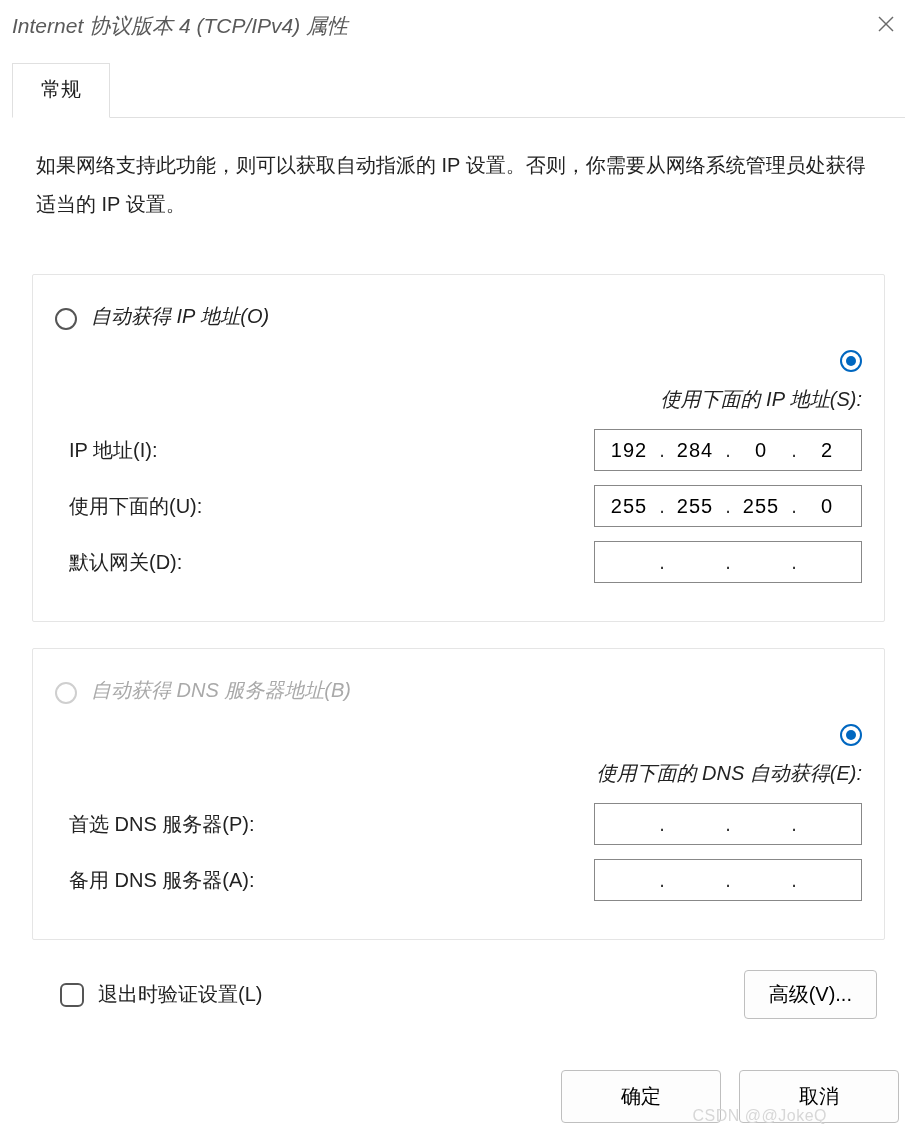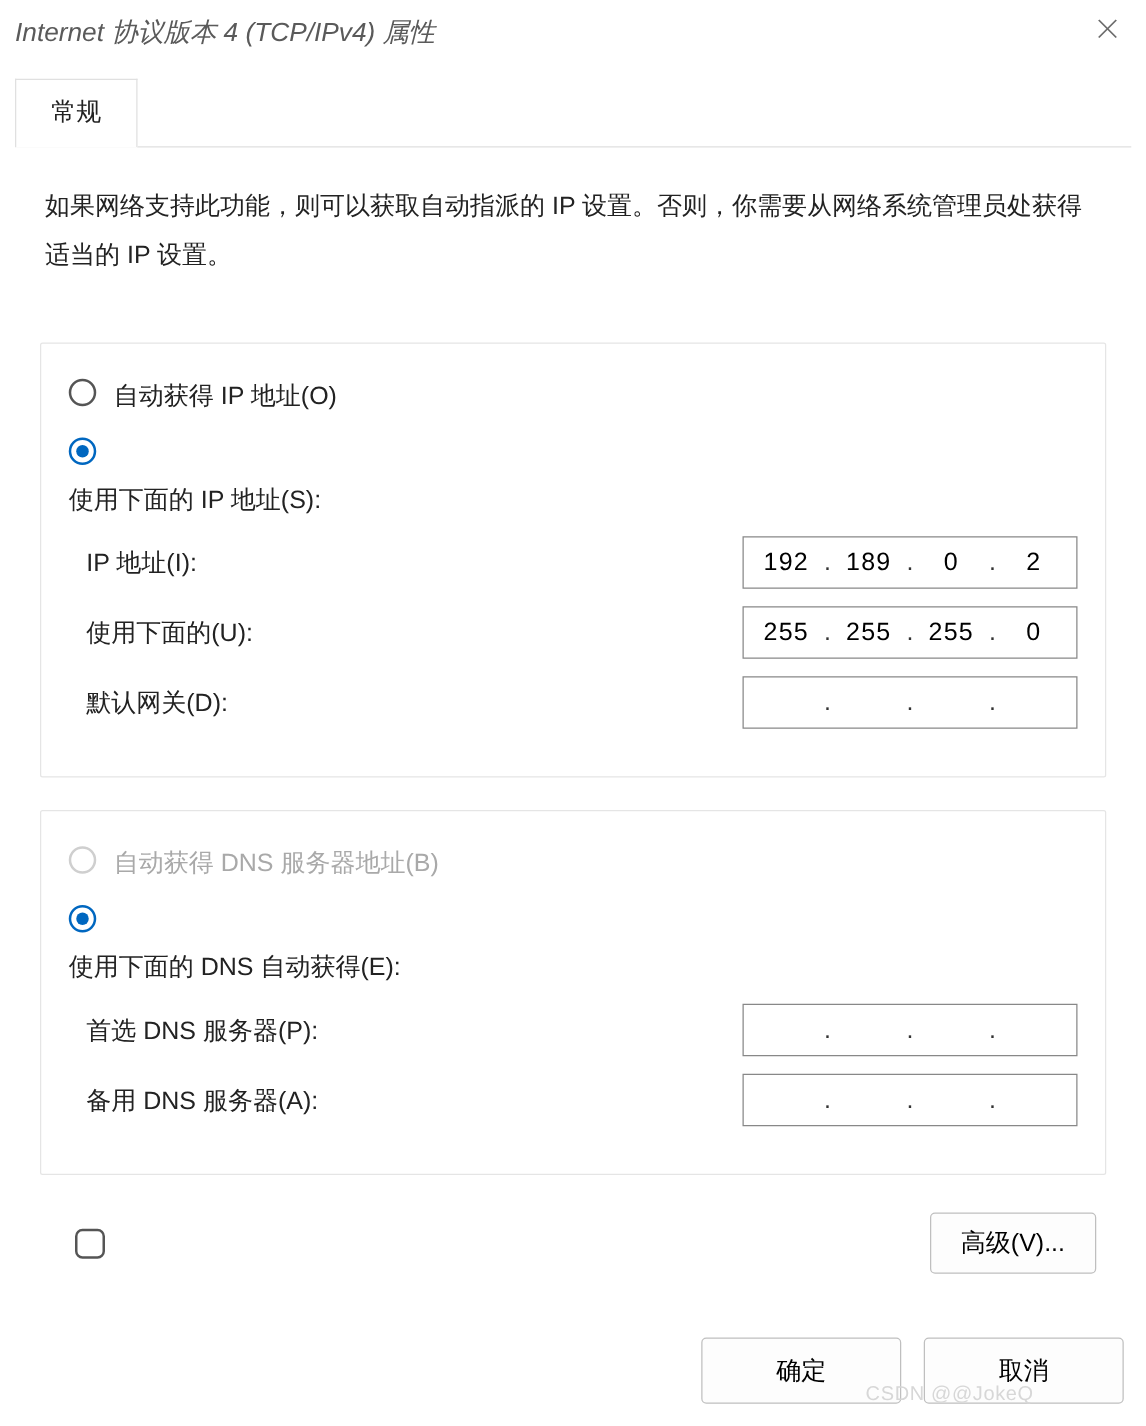--- a/index.html
+++ b/index.html
@@ -65,24 +65,25 @@
     }
     .group {
       border: 1px solid #e5e5e5;
       border-radius: 2px;
       padding: 20px 22px 24px 22px;
       margin-top: 50px;
     }
     .group + .group { margin-top: 26px; }
     .radio-row {
       display: flex;
-      align-items: flex-start;
+      align-items: flex-end;
       gap: 14px;
       margin: 8px 0 14px 0;
       cursor: pointer;
+      font-style: italic;
     }
     .radio-row + .radio-row { margin-top: 20px; flex-direction: column; }
     .radio-outer {
       width: 22px; height: 22px;
       border-radius: 50%;
       border: 2px solid #555;
       display: flex; align-items: center; justify-content: center;
       flex: 0 0 auto;
     }
     .radio-outer.disabled { border-color: #cfcfcf; }
@@ -200,21 +201,21 @@
           </span>
         <span class="radio-label">使用下面的 IP 地址(S):</span>
       </div>
 
       <div class="fields">
         <div class="field-row">
           <span class="field-label">IP 地址(I):</span>
           <div class="ip-box">
             <span class="ip-oct">192</span>
               <span class="ip-dot">.</span>
-            <span class="ip-oct">189</span>
+            <span class="ip-oct">284</span>
               <span class="ip-dot">.</span>
             <span class="ip-oct">0</span>
               <span class="ip-dot">.</span>
             <span class="ip-oct">2</span>
           </div>
         </div>
 
         <div class="field-row">
           <span class="field-label">使用下面的(U):</span>
           <div class="ip-box">
@@ -282,20 +283,21 @@
               <span class="ip-dot">.</span>
             <span class="ip-oct"></span>
           </div>
         </div>
       </div>
     </div>
 
     <div class="bottom-row">
       <div class="check-row">
         <span class="checkbox"></span>
+        <span class="radio-label">退出时验证设置(L)</span>
       </div>
       <div class="btn">高级(V)...</div>
     </div>
 
   </div>
 </div>
 
 <div class="footer">
   <div class="btn">确定</div>
   <div class="btn">取消</div>

